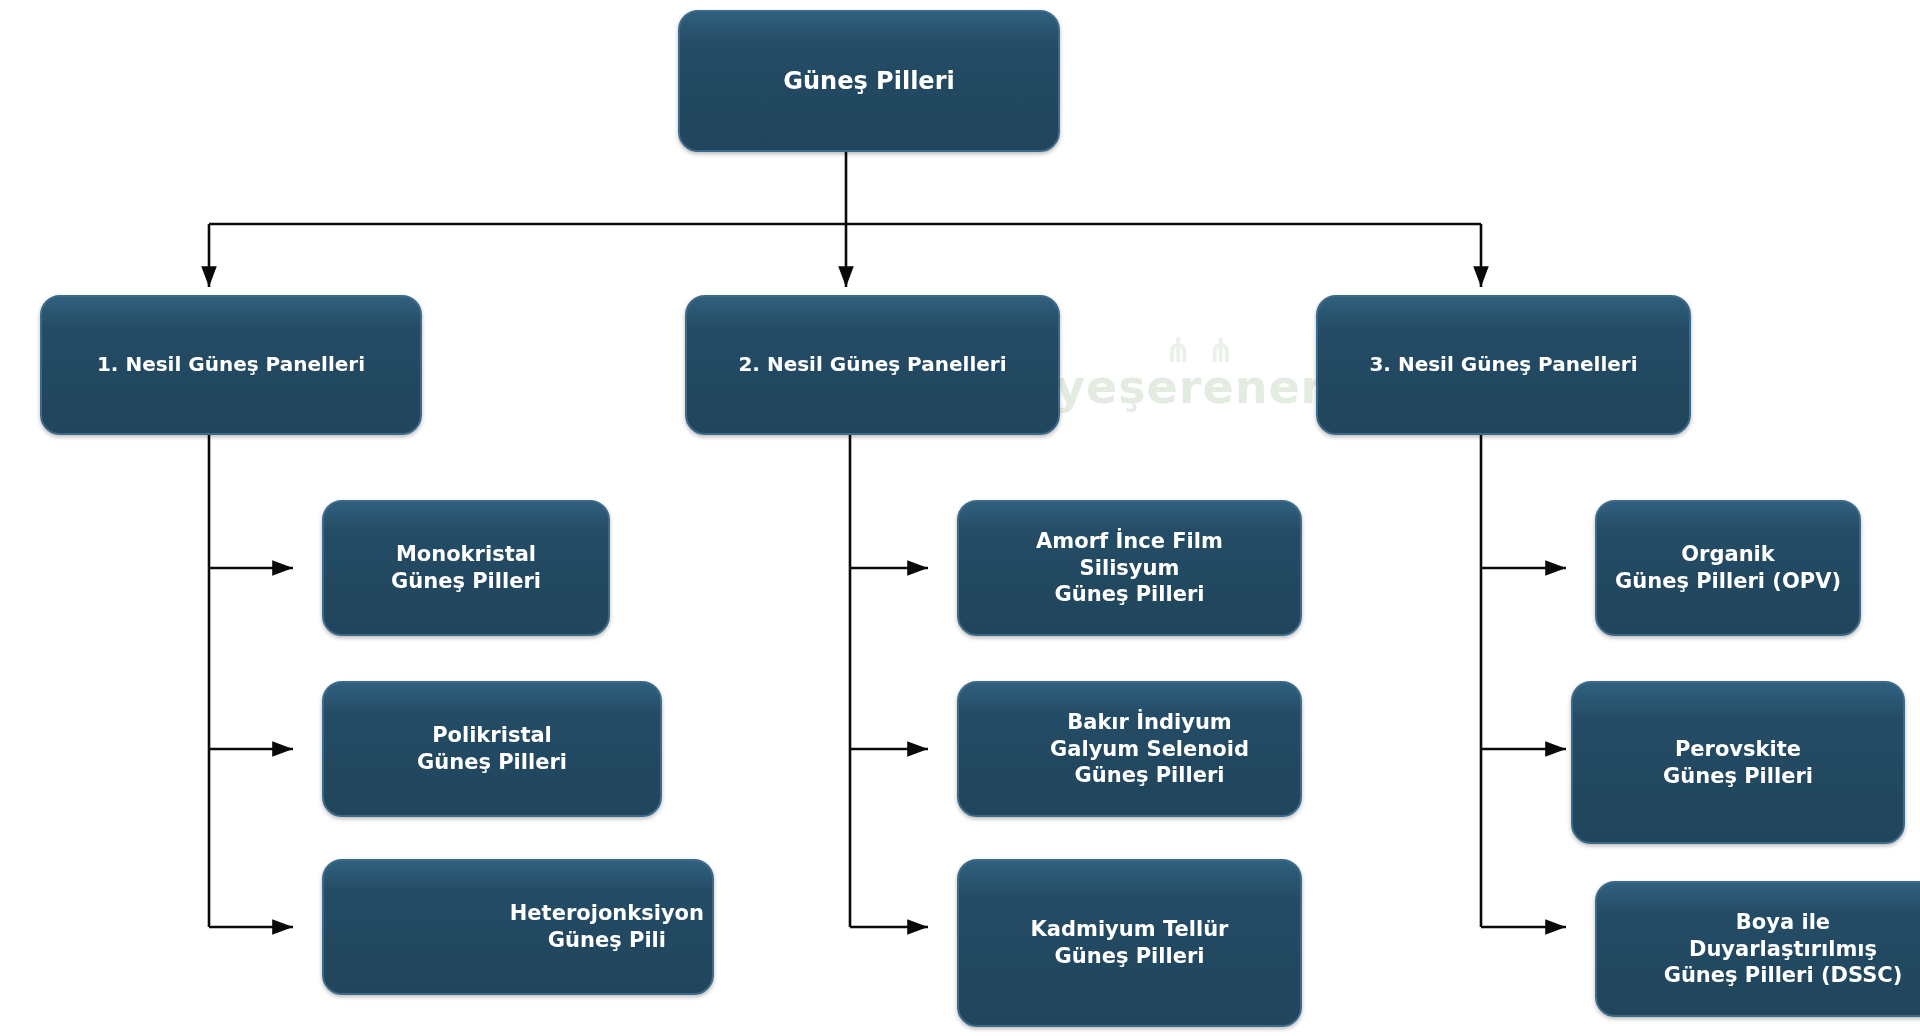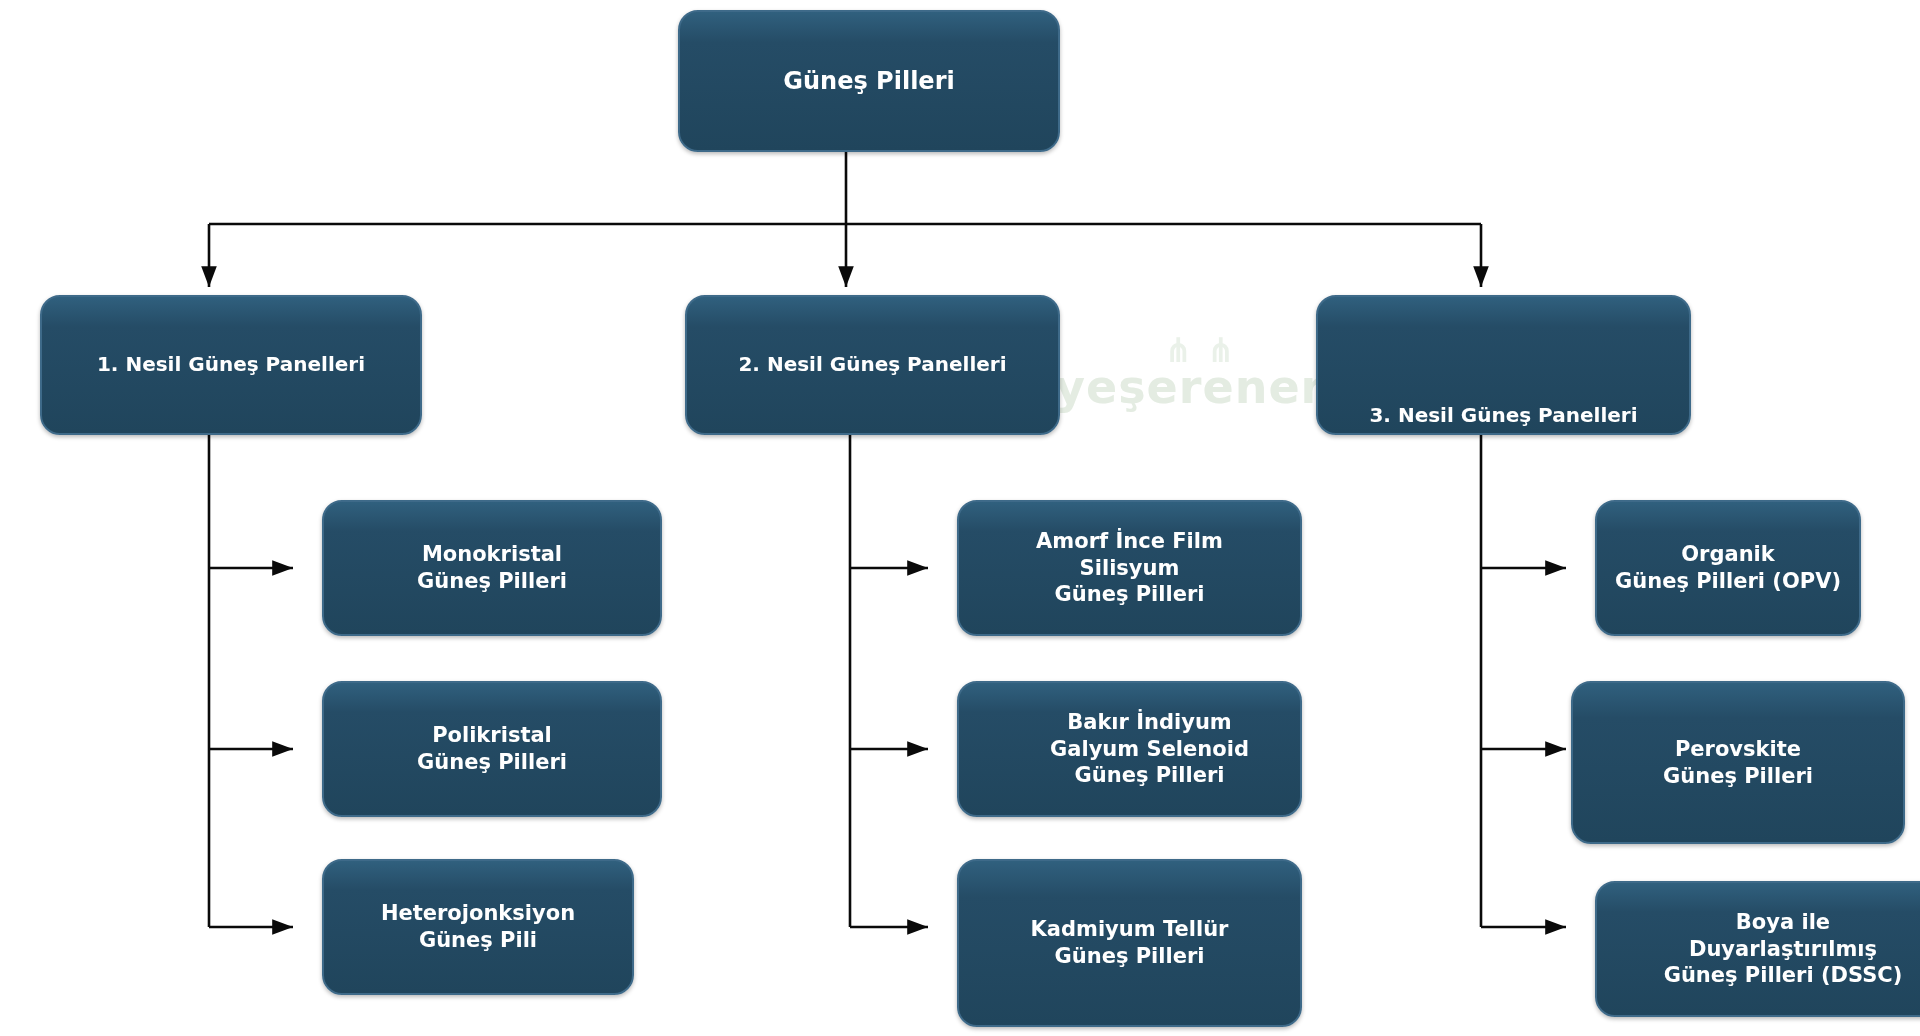--- a/index.html
+++ b/index.html
@@ -108,33 +108,33 @@
   <div class="node root-node" style="left:656px; top:10px; width:382px; height:142px;">
     <span class="node-label">Güneş Pilleri</span>
   </div>
 
   <div class="node gen-node" style="left:18px; top:295px; width:382px; height:140px;">
     <span class="node-label">1. Nesil Güneş Panelleri</span>
   </div>
   <div class="node gen-node" style="left:663px; top:295px; width:375px; height:140px;text-align:right;">
     <span class="node-label">2. Nesil Güneş Panelleri</span>
   </div>
-  <div class="node gen-node" style="left:1294px; top:295px; width:375px; height:140px;align-items:flex-end;">
+  <div class="node gen-node" style="left:1294px; top:295px; width:375px; height:140px;">
     <span class="node-label">3. Nesil Güneş Panelleri</span>
   </div>
 
-  <div class="node child-node" style="left:300px; top:500px; width:340px; height:136px;">
+  <div class="node child-node" style="left:300px; top:500px; width:288px; height:136px;">
     <span class="node-label">Monokristal
 Güneş Pilleri</span>
   </div>
   <div class="node child-node" style="left:300px; top:681px; width:340px; height:136px;">
     <span class="node-label">Polikristal
 Güneş Pilleri</span>
   </div>
-  <div class="node child-node" style="left:300px; top:859px; width:312px; height:136px;">
+  <div class="node child-node" style="left:300px; top:859px; width:392px; height:136px;justify-content:flex-end;">
     <span class="node-label">Heterojonksiyon
 Güneş Pili</span>
   </div>
 
   <div class="node child-node" style="left:935px; top:500px; width:345px; height:136px;">
     <span class="node-label">Amorf İnce Film
 Silisyum
 Güneş Pilleri</span>
   </div>
   <div class="node child-node" style="left:935px; top:681px; width:345px; height:136px;padding-left:40px;">

